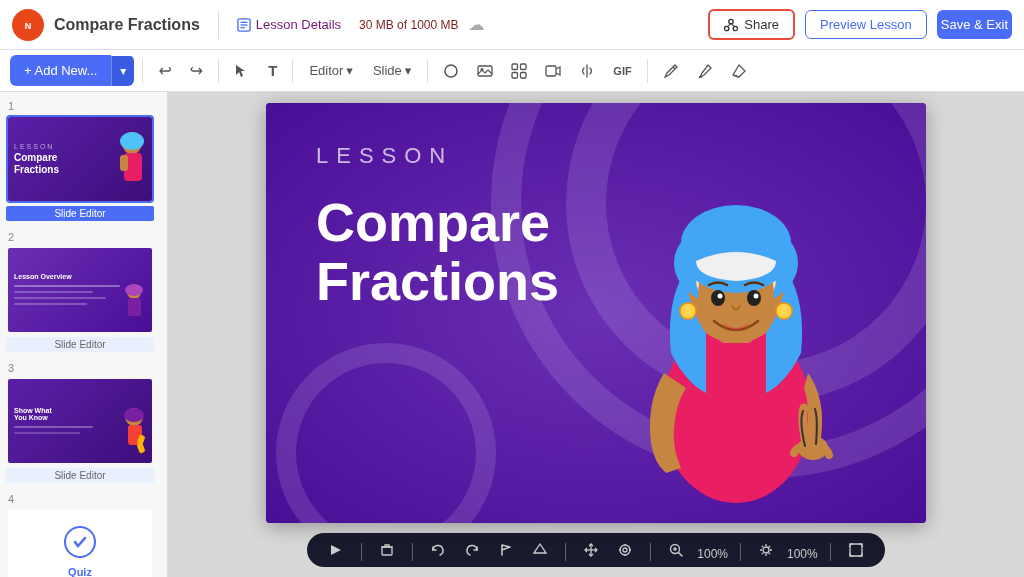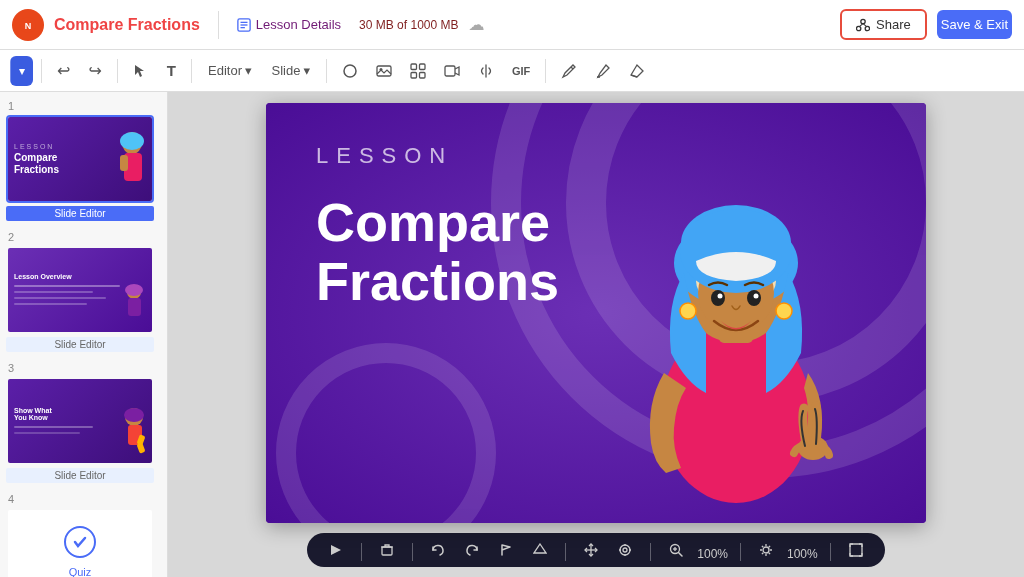--- a/index.html
+++ b/index.html
@@ -8,21 +8,21 @@
     
     .top-bar {
       display: flex; align-items: center; background: #fff; border-bottom: 1px solid #ddd;
       padding: 0 12px; height: 50px; flex-shrink: 0; gap: 10px;
     }
     .app-logo {
       width: 32px; height: 32px; background: #e8471a; border-radius: 50%;
       display: flex; align-items: center; justify-content: center; color: #fff; font-weight: bold; font-size: 14px; flex-shrink: 0;
     }
     .lesson-title {
-      font-size: 16px; font-weight: 600; color: #ef4444; margin-right: 8px;
+      font-size: 16px; font-weight: 600; color: #404040; margin-right: 8px;
     }
     .divider-v { width: 1px; height: 28px; background: #ddd; flex-shrink: 0; }
     .lesson-details-btn {
       display: flex; align-items: center; gap: 5px; color: #701a75; font-size: 13px; cursor: pointer; padding: 4px 8px; border: none; background: transparent;
     }
     .storage-info { font-size: 12px; color: #7f1d1d; white-space: nowrap; }
     .cloud-icon { color: #aaa; font-size: 16px; }
     .spacer { flex: 1; }
     .share-btn {
       display: flex; align-items: center; gap: 6px; background: #fff; border: 2px solid #e74c3c; color: #333; border-radius: 6px; padding: 6px 14px; font-size: 13px; font-weight: 500; cursor: pointer;
@@ -149,27 +149,33 @@
   <button class="share-btn">
     <svg width="14" height="14" viewBox="0 0 16 16">
         <circle cx="8" cy="4" r="2.5" fill="none" stroke="currentColor" stroke-width="1.5"></circle>
         <circle cx="3" cy="12" r="2.5" fill="none" stroke="currentColor" stroke-width="1.5"></circle>
         <circle cx="13" cy="12" r="2.5" fill="none" stroke="currentColor" stroke-width="1.5"></circle>
         <line x1="8" y1="6.5" x2="3.8" y2="9.8" stroke="currentColor" stroke-width="1.2"></line>
         <line x1="8" y1="6.5" x2="12.2" y2="9.8" stroke="currentColor" stroke-width="1.2"></line>
       </svg>
     <span>Share</span>
   </button>
+  <button class="preview-btn">
+    <span>Preview Lesson</span>
+  </button>
   <button class="save-exit-btn">
     <span>Save &amp; Exit</span>
   </button>
 </div>
 
 <div class="toolbar">
   <div class="add-new-group">
+    <button class="add-new-btn">
+      <span>+ Add New...</span>
+    </button>
     <button class="add-new-arrow">▾</button>
   </div>
   <div class="toolbar-separator"></div>
   <button class="toolbar-btn" title="Undo">↩</button>
   <button class="toolbar-btn" title="Redo">↪</button>
   <div class="toolbar-separator"></div>
   <button class="toolbar-btn" title="Select">
     <svg width="16" height="16" viewBox="0 0 16 16">
         <polygon points="2,2 2,12 5,9 7,14 9,13 7,8 11,8" fill="#555"></polygon>
       </svg>
@@ -308,21 +314,21 @@
 
     <div class="slide-item">
       <div class="slide-number">4</div>
       <div class="slide-thumb">
         <div class="slide4-bg">
           <div style="width:32px;height:32px;border-radius:50%;border:2.5px solid #4a6cf7;display:flex;align-items:center;justify-content:center;margin-bottom:4px;">
             <svg width="16" height="16" viewBox="0 0 16 16">
                 <polyline points="3,8 6,12 13,4" fill="none" stroke="#4a6cf7" stroke-width="2.5" stroke-linecap="round"></polyline>
               </svg>
           </div>
-          <div style="font-size:11px;color:#4a6cf7;font-weight:400;">Quiz</div>
+          <div style="font-size:11px;color:#4a6cf7;font-weight:700;">Quiz</div>
         </div>
       </div>
 
     </div>
 
   </div>
 
   <div class="canvas-area">
     <div class="slide-canvas">
 

